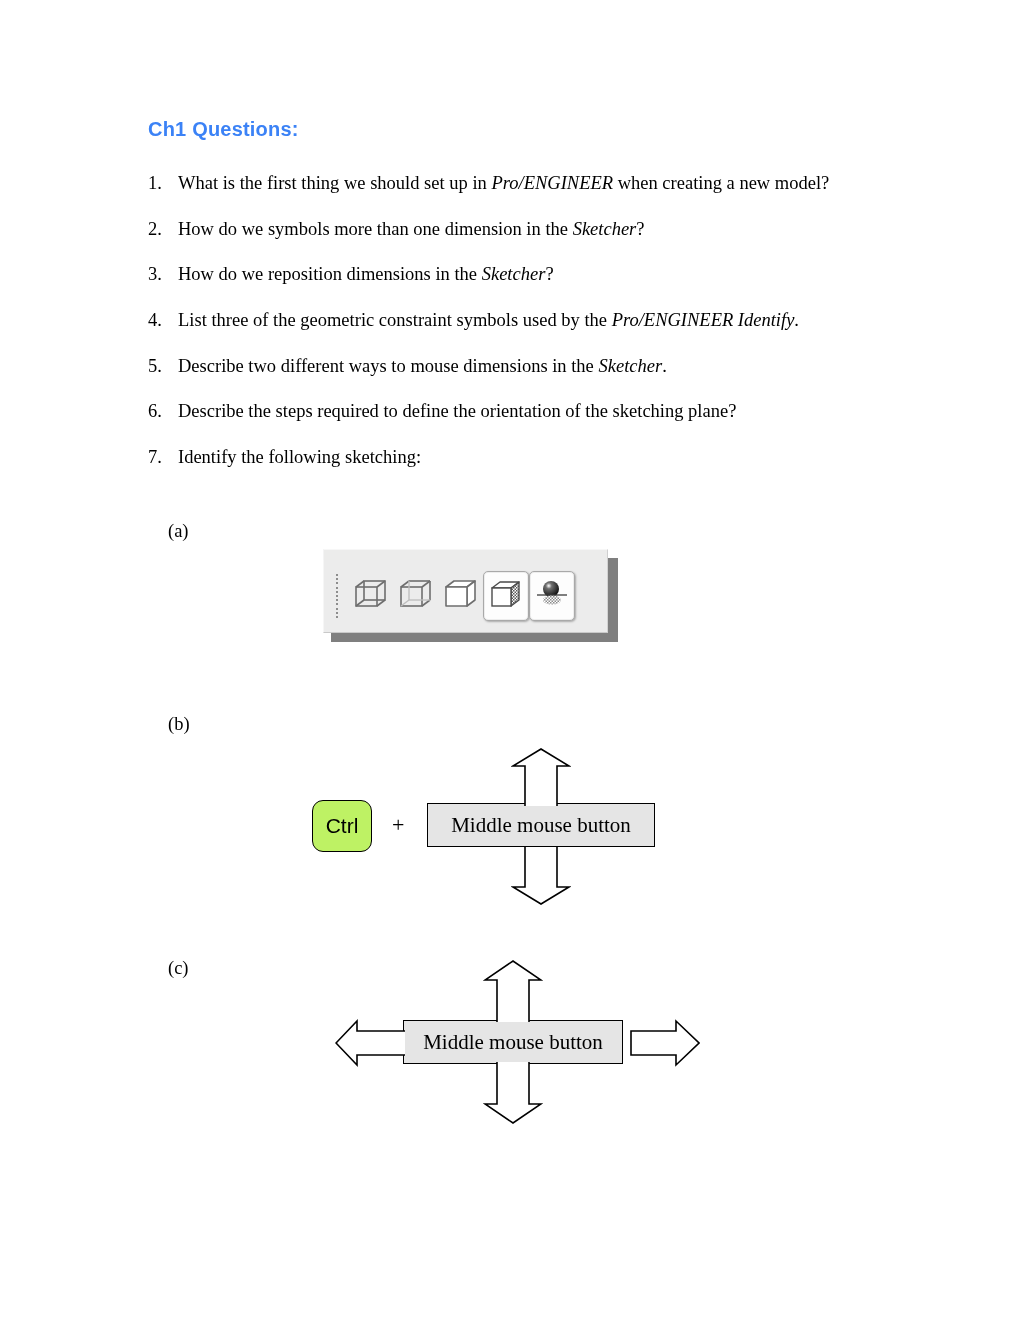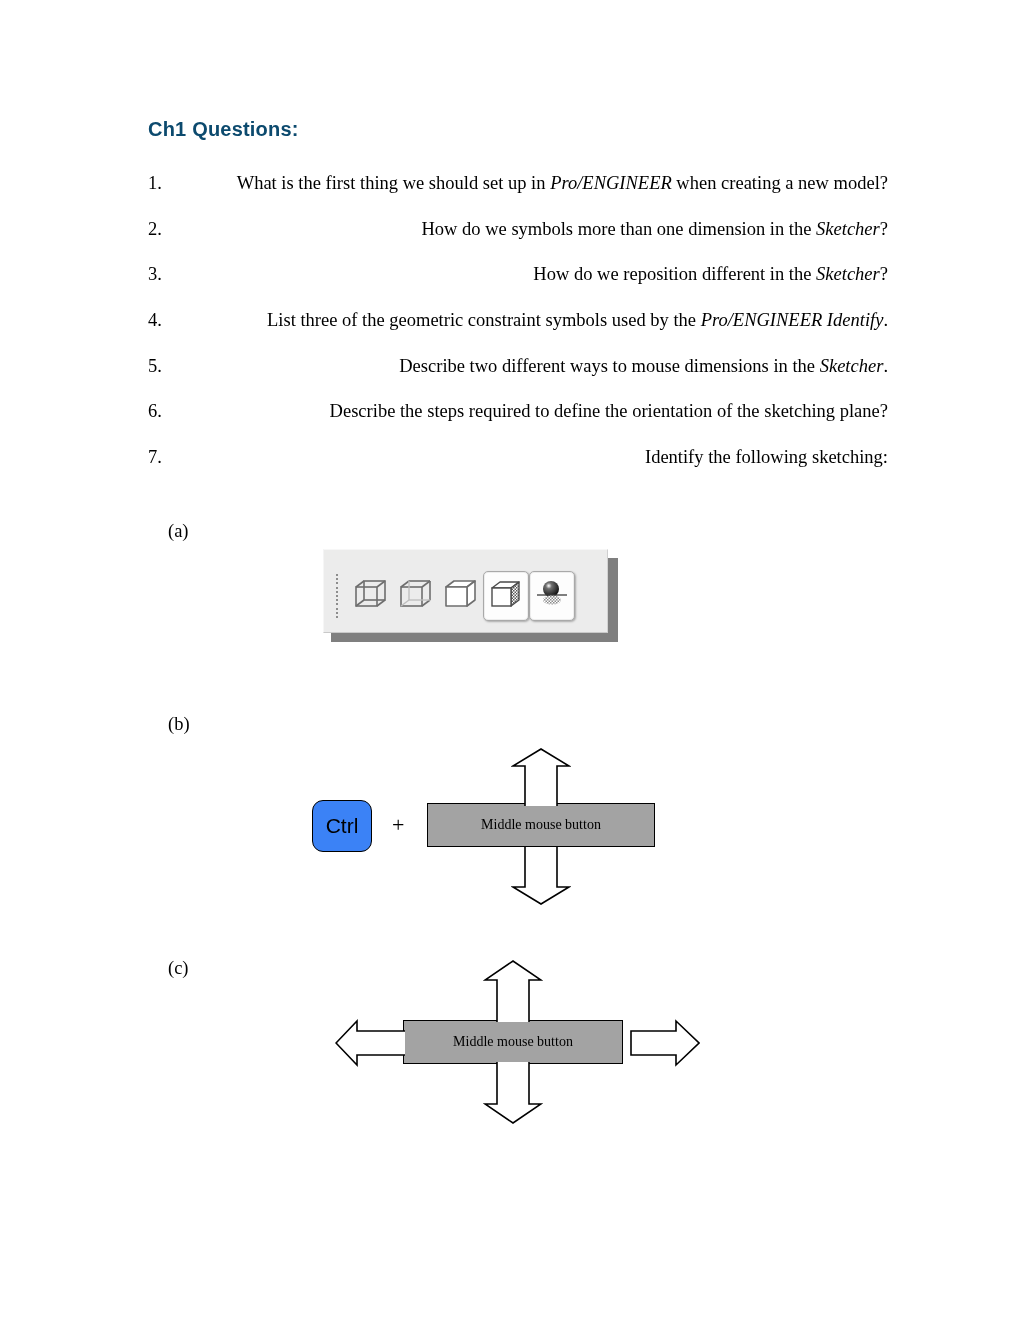--- a/index.html
+++ b/index.html
@@ -19,21 +19,21 @@
 
   
   .doc-title {
     position: absolute;
     left: 148px;
     top: 118px;
     font-family: "Liberation Sans", "DejaVu Sans", sans-serif;
     font-weight: bold;
     font-size: 20px;
     letter-spacing: 0.2px;
-    color: #0c4a6e;
+    color: #3b82f6;
   }
 
   
   .qlist {
     position: absolute;
     left: 148px;
     top: 172px;
     width: 740px;
   }
   .qitem {
@@ -43,21 +43,20 @@
     line-height: 1.28;
     margin-bottom: 22px;
   }
   .qnum {
     width: 30px;
     flex: 0 0 30px;
     text-align: left;
   }
   .qtext {
     flex: 1 1 auto;
-    text-align: right;
   }
   .qtext i { font-style: italic; }
 
   
   .sublabel {
     position: absolute;
     font-size: 18.5px;
     left: 168px;
   }
   #label-a { top: 521px; }
@@ -154,38 +153,38 @@
     top: 62px;
     width: 60px;
     height: 52px;
     border: 1.6px solid #000;
     border-radius: 11px;
     display: flex;
     align-items: center;
     justify-content: center;
     font-family: "Liberation Sans", "DejaVu Sans", sans-serif;
     font-size: 21px;
-    background: #3b82f6;
+    background: #bef264;
     box-sizing: border-box;
   }
   .plus-sign {
     position: absolute;
     left: 92px;
     top: 74px;
     font-size: 22px;
     font-family: "Liberation Serif", "DejaVu Serif", serif;
   }
   .mmb-box {
     position: absolute;
     border: 1.5px solid #000;
-    background: #a3a3a3;
+    background: #e5e5e5;
     display: flex;
     align-items: center;
     justify-content: center;
-    font-size: 14px;
+    font-size: 21px;
     box-sizing: border-box;
   }
   #mmb-box-b { left: 127px; top: 65px; width: 228px; height: 44px; }
   #mmb-box-c { left: 78px; top: 72px; width: 220px; height: 44px; }
 
   .arrow { position: absolute; }
   .arrow svg { display: block; }
 </style>
 </head>
 <body>
@@ -201,21 +200,21 @@
       <span class="qtext"><span>What is the first thing we should set up in </span><i>Pro/ENGINEER</i><span> when creating a new model?</span></span>
     </div>
 
     <div class="qitem">
       <span class="qnum">2.</span>
       <span class="qtext"><span>How do we symbols more than one dimension in the </span><i>Sketcher</i><span>?</span></span>
     </div>
 
     <div class="qitem">
       <span class="qnum">3.</span>
-      <span class="qtext"><span>How do we reposition different in the </span><i>Sketcher</i><span>?</span></span>
+      <span class="qtext"><span>How do we reposition dimensions in the </span><i>Sketcher</i><span>?</span></span>
     </div>
 
     <div class="qitem">
       <span class="qnum">4.</span>
       <span class="qtext"><span>List three of the geometric constraint symbols used by the </span><i>Pro/ENGINEER Identify</i><span>.</span></span>
     </div>
 
     <div class="qitem">
       <span class="qnum">5.</span>
       <span class="qtext"><span>Describe two different ways to mouse dimensions in the </span><i>Sketcher</i><span>.</span></span>

